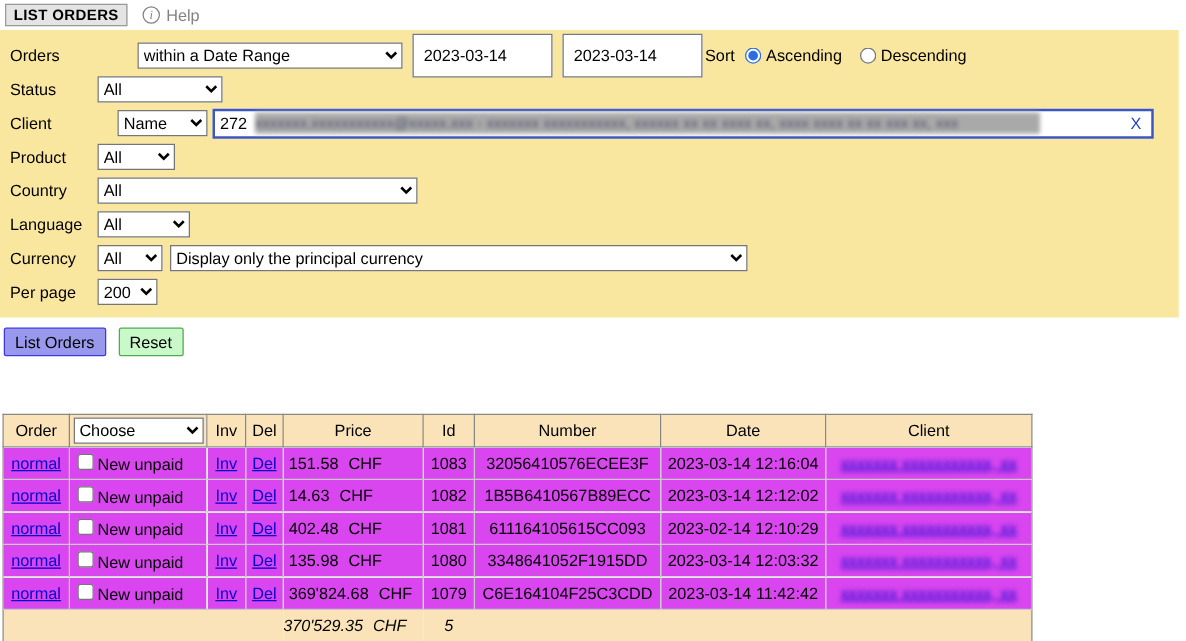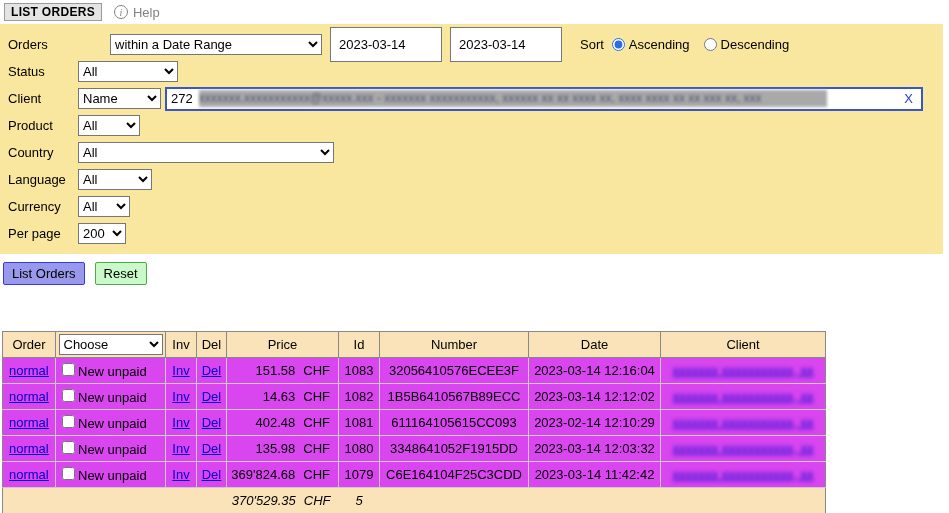--- a/index.html
+++ b/index.html
@@ -28,34 +28,34 @@
 
   
   .filter-panel { background: #fae79f; width: 943px; padding: 7px 8px 7px 8px; margin-top: 1px; }
   .f-row { display: flex; align-items: center; height: 27px; }
   .f-label { flex: 0 0 70px; }
   select { font-family: inherit; font-size: 13px; height: 21px; background: #fff; }
   input[type="radio"], input[type="checkbox"] { accent-color: #2b6de0; }
 
   .sel-range { width: 212px; margin-left: 32px; }
   .sel-status { width: 100px; }
-  .sel-name { width: 83px; }
+  .sel-name { width: 72px; margin-left: 16px; }
   .sel-product { width: 62px; }
   .sel-country { width: 256px; }
   .sel-language { width: 74px; }
   .sel-currency { width: 52px; }
   .sel-currency-display { width: 462px; margin-left: 6px; }
   .sel-perpage { width: 48px; }
   .sel-choose { width: 104px; }
 
   .date-input {
     width: 112px; height: 35px; border: 1px solid #777; background: #fff;
     padding: 0 8px; margin-left: 8px; display: inline-flex; align-items: center;
   }
-  .sort-label { margin-left: 18px; margin-right: 8px; }
+  .sort-label { margin-left: 2px; margin-right: 8px; }
   .radio-label { display: inline-flex; align-items: center; gap: 4px; margin-right: 14px; cursor: pointer; }
 
   .client-box {
     margin-left: 4px; margin-right: 12px; flex: 1; height: 24px;
     border: 2px solid #3a56c4; background: #fff;
     display: flex; align-items: center; padding: 0 4px; cursor: text;
   }
   .client-query { padding-right: 6px; }
   .client-suggestion {
     background: #a9a9a9; color: #50506e; height: 17px; line-height: 17px;
@@ -77,21 +77,21 @@
   }
   table.orders th, table.orders td { font-weight: normal; font-size: 13px; overflow: hidden; white-space: nowrap; }
   thead th { background: #fae3b8; border: 1px solid #888; height: 26px; text-align: center; }
   tbody td { border: 1px solid #c9c9c9; height: 26px; background: #d946ef; padding: 0 4px; }
   tbody td:first-child { border-left-color: #888; }
   tbody td:last-child { border-right-color: #888; }
   .c-order { padding-left: 6px; }
   .c-status { padding-left: 6px; }
   .c-status span { margin-left: 3px; }
   .c-inv, .c-del, .c-id, .c-number, .c-date, .c-client { text-align: center; }
-  .c-price { text-align: right; padding-right: 8px; }
+  .c-price { text-align: left; padding-right: 8px; }
   .c-price .cur { display: inline-block; margin-left: 8px; }
   .blurred { filter: blur(2px); }
   tfoot td {
     background: #fae3b8; border: none; border-top: 1px solid #888;
     height: 26px; font-style: italic;
   }
 </style>
 </head>
 <body>
 
@@ -160,20 +160,23 @@
     <span class="f-label">Language</span>
     <select class="sel-language">
       <option>All</option>
     </select>
   </div>
 
   <div class="f-row">
     <span class="f-label">Currency</span>
     <select class="sel-currency">
       <option>All</option>
+    </select>
+    <select class="sel-currency-display">
+      <option>Display only the principal currency</option>
     </select>
   </div>
 
   <div class="f-row">
     <span class="f-label">Per page</span>
     <select class="sel-perpage">
       <option>200</option>
     </select>
   </div>
 

